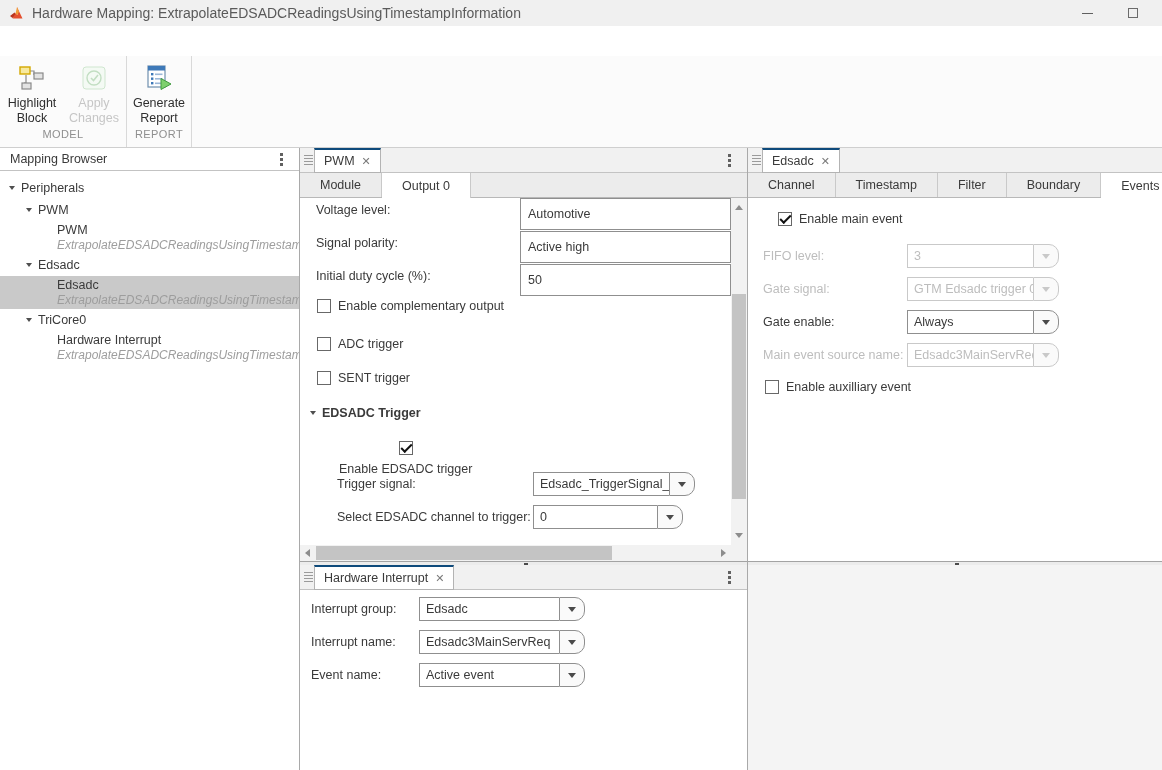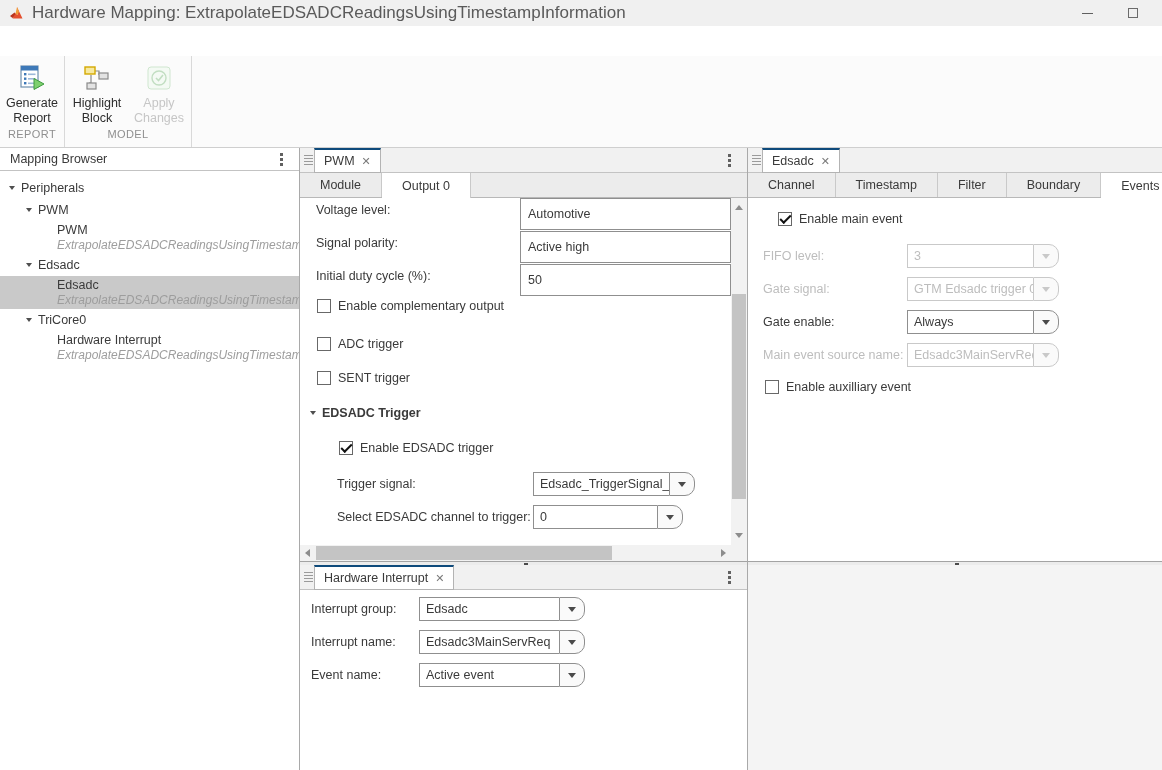--- a/index.html
+++ b/index.html
@@ -3,21 +3,21 @@
 <meta charset="utf-8">
 <style>
   * { box-sizing: border-box; margin: 0; padding: 0; }
   html,body { width:1162px; height:770px; }
   body { font-family:"Liberation Sans", sans-serif; font-size:12.5px; color:#3a3a3a; background:#fff; overflow:hidden; }
 
   .app { position:relative; width:1162px; height:770px; background:#fff; overflow:hidden; }
 
   
   .titlebar { position:absolute; left:0; top:0; right:0; height:26px; background:#f0f0f0; display:flex; align-items:center; padding-left:9px; }
-  .title-text { margin-left:7px; color:#5a5a5a; font-size:17px; }
+  .title-text { margin-left:7px; color:#5a5a5a; font-size:14px; }
   .win-controls { position:absolute; right:6px; top:0; height:26px; display:flex; }
   .win-btn { width:46px; height:26px; display:flex; align-items:center; justify-content:center; }
   .glyph-min { width:11px; height:1px; background:#5f5f5f; }
   .glyph-max { width:10px; height:10px; border:1px solid #6b6b6b; }
 
   
   .ribbon { position:absolute; left:0; top:26px; right:0; height:30px; background:#0e4a7b; }
   .ribbon-tab { position:absolute; left:5px; top:3px; bottom:0; width:95px; background:#fcfcfc; display:flex; align-items:center; justify-content:center; font-size:11px; letter-spacing:.6px; color:#3a3a3a; border-radius:2px 2px 0 0; }
   .ribbon-chevron { position:absolute; right:0; top:2px; width:18px; height:26px; background:#7e9cbb; clip-path:polygon(48% 0,100% 0,100% 100%,48% 100%,0 50%); }
 
@@ -127,20 +127,48 @@
           <div class="glyph-min"></div>
         </div>
       <div class="win-btn">
           <div class="glyph-max"></div>
         </div>
     </div>
   </div>
 
 
   <div class="toolbar">
+    <div class="tgroup">
+      <div class="tgroup-buttons">
+        <div class="tbtn">
+          <svg viewBox="0 0 30 30">
+            <path d="M13 8 h4 v4 M9 12 v8 h-2" stroke="#8a8a8a" fill="none" stroke-width="1.2"></path>
+            <rect x="3" y="4" width="10" height="7" fill="#f7e9a0" stroke="#d3a800" stroke-width="1.4"></rect>
+            <rect x="17" y="10" width="9" height="6" fill="#e3e3e3" stroke="#8a8a8a" stroke-width="1.2"></rect>
+            <rect x="5" y="20" width="9" height="6" fill="#e3e3e3" stroke="#8a8a8a" stroke-width="1.2"></rect>
+          </svg>
+          <div class="tbtn-label">
+            <div>Highlight</div>
+            <div>Block</div>
+          </div>
+        </div>
+        <div class="tbtn disabled">
+          <svg viewBox="0 0 30 30">
+            <rect x="4" y="4" width="22" height="22" rx="3" fill="#f4faf4" stroke="#cfe6cf"></rect>
+            <circle cx="15" cy="15" r="7" fill="none" stroke="#c2dec2" stroke-width="1.4"></circle>
+            <path d="M12 15 l2.5 2.5 L19 12" stroke="#c2dec2" fill="none" stroke-width="1.6"></path>
+          </svg>
+          <div class="tbtn-label">
+            <div>Apply</div>
+            <div>Changes</div>
+          </div>
+        </div>
+      </div>
+      <div class="tgroup-label">MODEL</div>
+    </div>
     <div class="tgroup">
       <div class="tgroup-buttons">
         <div class="tbtn">
           <svg viewBox="0 0 30 30">
             <rect x="4" y="3" width="17" height="21" fill="#ffffff" stroke="#6f8fae" stroke-width="1.2"></rect>
             <rect x="4" y="3" width="17" height="4.5" fill="#3e79b8"></rect>
             <rect x="7" y="10" width="2.4" height="2.4" fill="#3e79b8"></rect>
             <rect x="11" y="10.5" width="7.5" height="1.6" fill="#9cb8d8"></rect>
             <rect x="7" y="14.5" width="2.4" height="2.4" fill="#3e79b8"></rect>
             <rect x="11" y="15" width="7.5" height="1.6" fill="#9cb8d8"></rect>
@@ -149,48 +177,20 @@
             <polygon points="17,15.5 27,21 17,26.5" fill="#7ed06e" stroke="#3f9a3f"></polygon>
           </svg>
           <div class="tbtn-label">
             <div>Generate</div>
             <div>Report</div>
           </div>
         </div>
       </div>
       <div class="tgroup-label">REPORT</div>
     </div>
-    <div class="tgroup">
-      <div class="tgroup-buttons">
-        <div class="tbtn">
-          <svg viewBox="0 0 30 30">
-            <path d="M13 8 h4 v4 M9 12 v8 h-2" stroke="#8a8a8a" fill="none" stroke-width="1.2"></path>
-            <rect x="3" y="4" width="10" height="7" fill="#f7e9a0" stroke="#d3a800" stroke-width="1.4"></rect>
-            <rect x="17" y="10" width="9" height="6" fill="#e3e3e3" stroke="#8a8a8a" stroke-width="1.2"></rect>
-            <rect x="5" y="20" width="9" height="6" fill="#e3e3e3" stroke="#8a8a8a" stroke-width="1.2"></rect>
-          </svg>
-          <div class="tbtn-label">
-            <div>Highlight</div>
-            <div>Block</div>
-          </div>
-        </div>
-        <div class="tbtn disabled">
-          <svg viewBox="0 0 30 30">
-            <rect x="4" y="4" width="22" height="22" rx="3" fill="#f4faf4" stroke="#cfe6cf"></rect>
-            <circle cx="15" cy="15" r="7" fill="none" stroke="#c2dec2" stroke-width="1.4"></circle>
-            <path d="M12 15 l2.5 2.5 L19 12" stroke="#c2dec2" fill="none" stroke-width="1.6"></path>
-          </svg>
-          <div class="tbtn-label">
-            <div>Apply</div>
-            <div>Changes</div>
-          </div>
-        </div>
-      </div>
-      <div class="tgroup-label">MODEL</div>
-    </div>
   </div>
 
   <div class="main">
 
     <div class="left-panel">
       <div class="panel-header">
         <span class="panel-title">Mapping Browser</span>
         <div class="kebab kebab-abs"></div>
       </div>
       <div class="tree">
@@ -262,21 +262,21 @@
           <div class="checkrow" style="left:17px; top:173px;">
             <div class="checkbox"></div>
             <span>SENT trigger</span>
           </div>
 
           <div class="section-head" style="left:10px; top:208px;">
             <div class="tarrow" style="margin-right:0;"></div>
             <span>EDSADC Trigger</span>
           </div>
 
-          <div class="checkrow" style="left:39px; top:243px;">
+          <div class="checkrow" style="left:39px; top:243px;flex-direction:column;">
             <div class="checkbox checked"></div>
             <span>Enable EDSADC trigger</span>
           </div>
 
           <div class="flabel" style="left:37px; top:274px;">Trigger signal:</div>
           <div class="combo" style="left:233px; top:274px; width:162px;">
             <div class="cval">Edsadc_TriggerSignal_0</div>
             <div class="cbtn">
                 <div class="tri-down"></div>
               </div>

